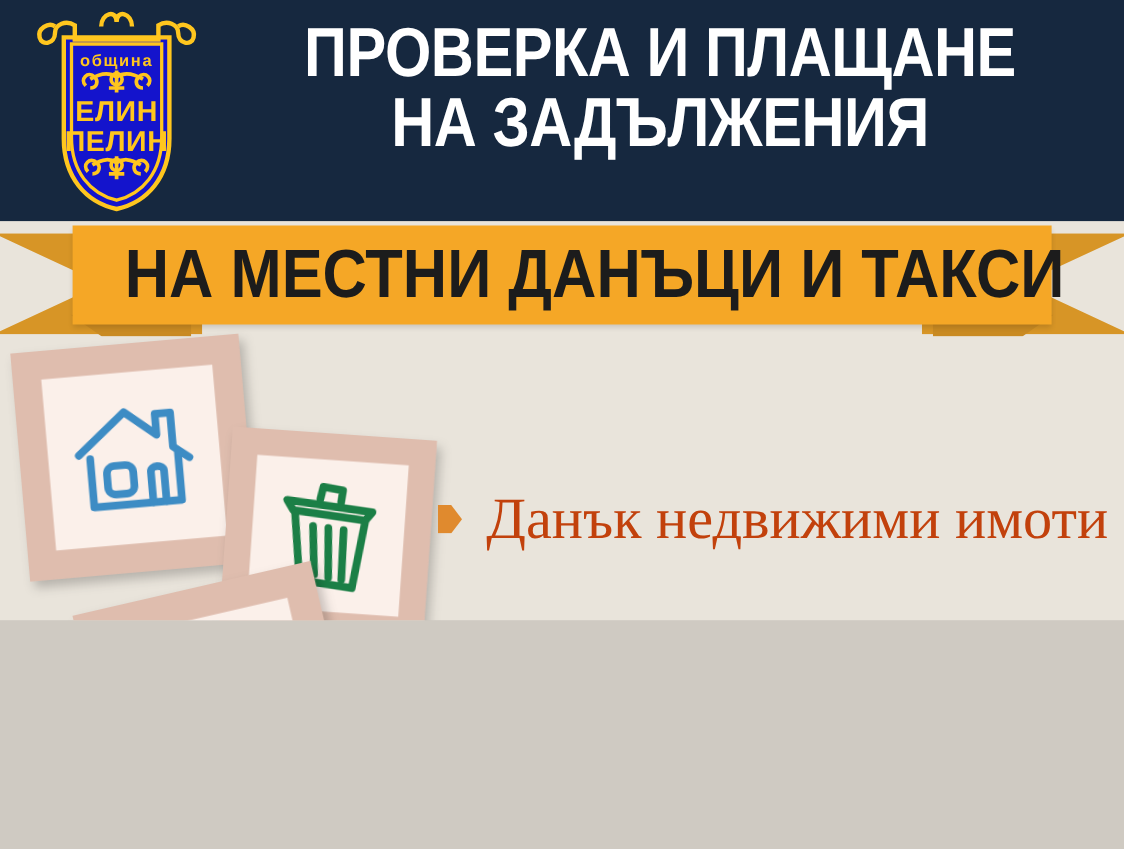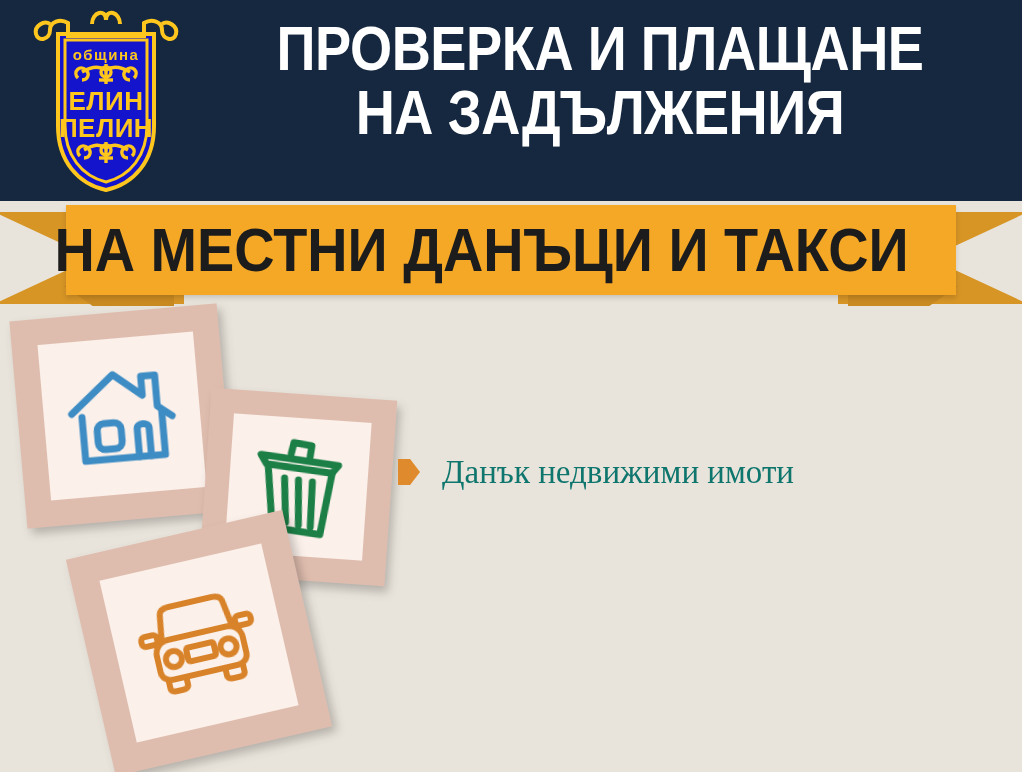--- a/index.html
+++ b/index.html
@@ -8,21 +8,21 @@
     padding: 0;
     background: #cfcac2;
   }
   body {
     font-family: "Liberation Sans", sans-serif;
   }
 
   .poster {
     position: relative;
     width: 1022px;
-    height: 772px;
+    height: 564px;
     overflow: hidden;
     background: #e9e4db;
   }
 
   
   .header {
     position: absolute;
     left: 0;
     top: 0;
     width: 1022px;
@@ -91,21 +91,21 @@
 
   .ribbon-band {
     position: absolute;
     left: 66px;
     top: 7px;
     width: 890px;
     height: 90px;
     background: #f5a726;
     display: flex;
     align-items: center;
-    justify-content: flex-end;
+    justify-content: flex-start;
     box-shadow: 0 3px 5px rgba(0,0,0,0.14);
   }
   .ribbon-text {
     color: #1c1c1c;
     font-family: "Liberation Sans", sans-serif;
     font-weight: bold;
     font-size: 62px;
     line-height: 1;
     letter-spacing: 0px;
     transform: scaleX(0.90);
@@ -194,23 +194,23 @@
   .bullet-arrow {
     width: 22px;
     height: 26px;
     flex: 0 0 auto;
     background: #e08a2e;
     clip-path: polygon(0 0, 55% 0, 100% 50%, 55% 100%, 0 100%);
     margin-right: 22px;
   }
   .service-label {
     font-family: "Liberation Serif", serif;
-    font-size: 33px;
+    font-size: 53px;
     line-height: 1;
-    color: #0f766e;
+    color: #c2410c;
     white-space: nowrap;
   }
 </style>
 </head>
 <body>
 
 <div class="poster">
 
   <div class="header">
 

